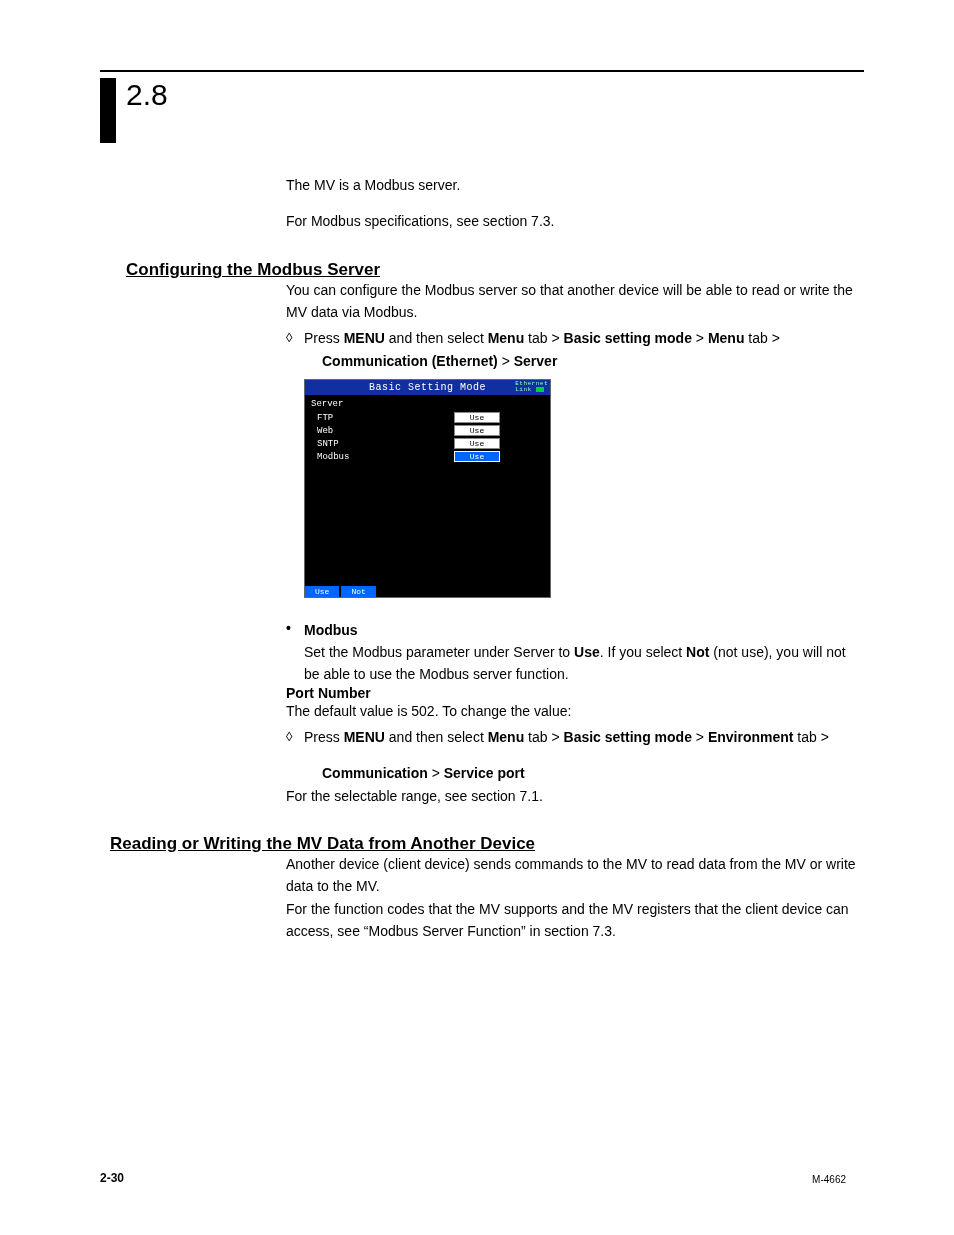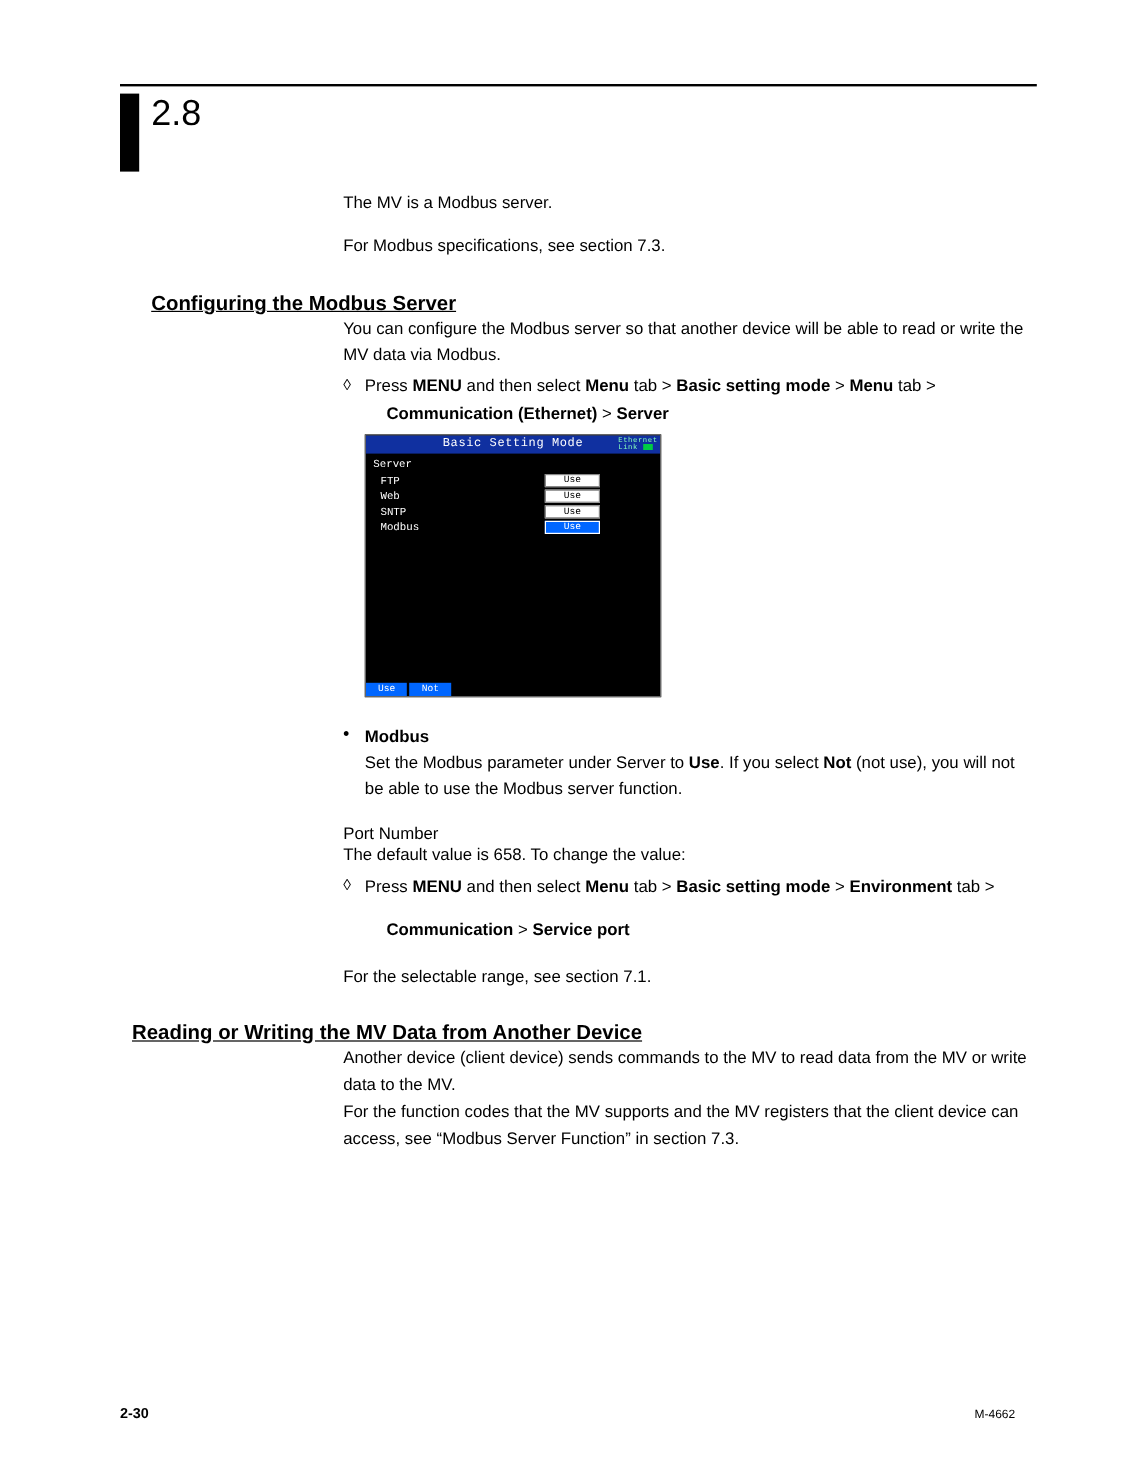--- a/index.html
+++ b/index.html
@@ -39,21 +39,21 @@
     font-weight: 400;
     width: 60px;
     flex-shrink: 0;
   }
   .section-title {
     font-size: 30px;
     font-weight: 400;
     line-height: 1.15;
   }
   .intro-block {
-    margin-top: 15px;
+    margin-top: 32px;
     margin-left: 186px;
     font-size: 14px;
     line-height: 1.55;
   }
   .subhead {
     margin-top: 28px;
     font-size: 17px;
     font-weight: bold;
     text-decoration: underline;
   }
@@ -149,24 +149,23 @@
   .bullet-row {
     display: flex;
     margin-top: 22px;
     margin-left: 186px;
     font-size: 14px;
   }
   .bullet-sym { width: 18px; flex-shrink: 0; font-weight: bold; }
   .bullet-text { flex:1; line-height: 1.55; }
 
   .port-head {
-    margin-top: 18px;
-    margin-left: 186px;
-    font-size: 14px;
-    font-weight: normal;
+    margin-left: 186px;
+    font-size: 14px;
+    font-weight: bold;
   }
 
   .page-footer {
     position: absolute;
     bottom: 50px;
     left: 100px;
     right: 108px;
     display: flex;
     justify-content: space-between;
     font-size: 12px;
@@ -240,31 +239,31 @@
   <div class="bullet-row">
     <div class="bullet-sym">•</div>
     <div class="bullet-text">
       <span class="bold">Modbus</span><br>
       <span>Set the Modbus parameter under Server to </span><span class="bold">Use</span><span>. If you select </span><span class="bold">Not</span><span> (not use), you will not be able to use the Modbus server function.</span>
     </div>
   </div>
 
   <div class="port-head">Port Number</div>
   <div class="body-indent">
-    <p>The default value is 658. To change the value:</p>
+    <p>The default value is 502. To change the value:</p>
     <div class="diamond-row">
       <div class="diamond">◊</div>
       <div class="diamond-text">
         <span>Press </span><span class="bold">MENU</span><span> and then select </span><span class="bold">Menu</span><span> tab &gt; </span><span class="bold">Basic setting mode</span><span> &gt; </span><span class="bold">Environment</span><span> tab &gt; </span>
         <div class="step-indent" style="margin-top:14px">
           <span class="bold">Communication</span><span> &gt; </span><span class="bold">Service port</span>
         </div>
       </div>
     </div>
-    <p style="margin-top:18px">For the selectable range, see section 7.1.</p>
+    <p style="margin-top:2px">For the selectable range, see section 7.1.</p>
   </div>
 
   <div class="subhead" style="margin-left:10px; margin-top:26px">Reading or Writing the MV Data from Another Device</div>
   <div class="body-indent">
     <p>Another device (client device) sends commands to the MV to read data from the MV or write data to the MV.</p>
     <p>For the function codes that the MV supports and the MV registers that the client device can access, see “Modbus Server Function” in section 7.3.</p>
   </div>
 
   <div class="page-footer">
     <span class="pgno">2-30</span>

